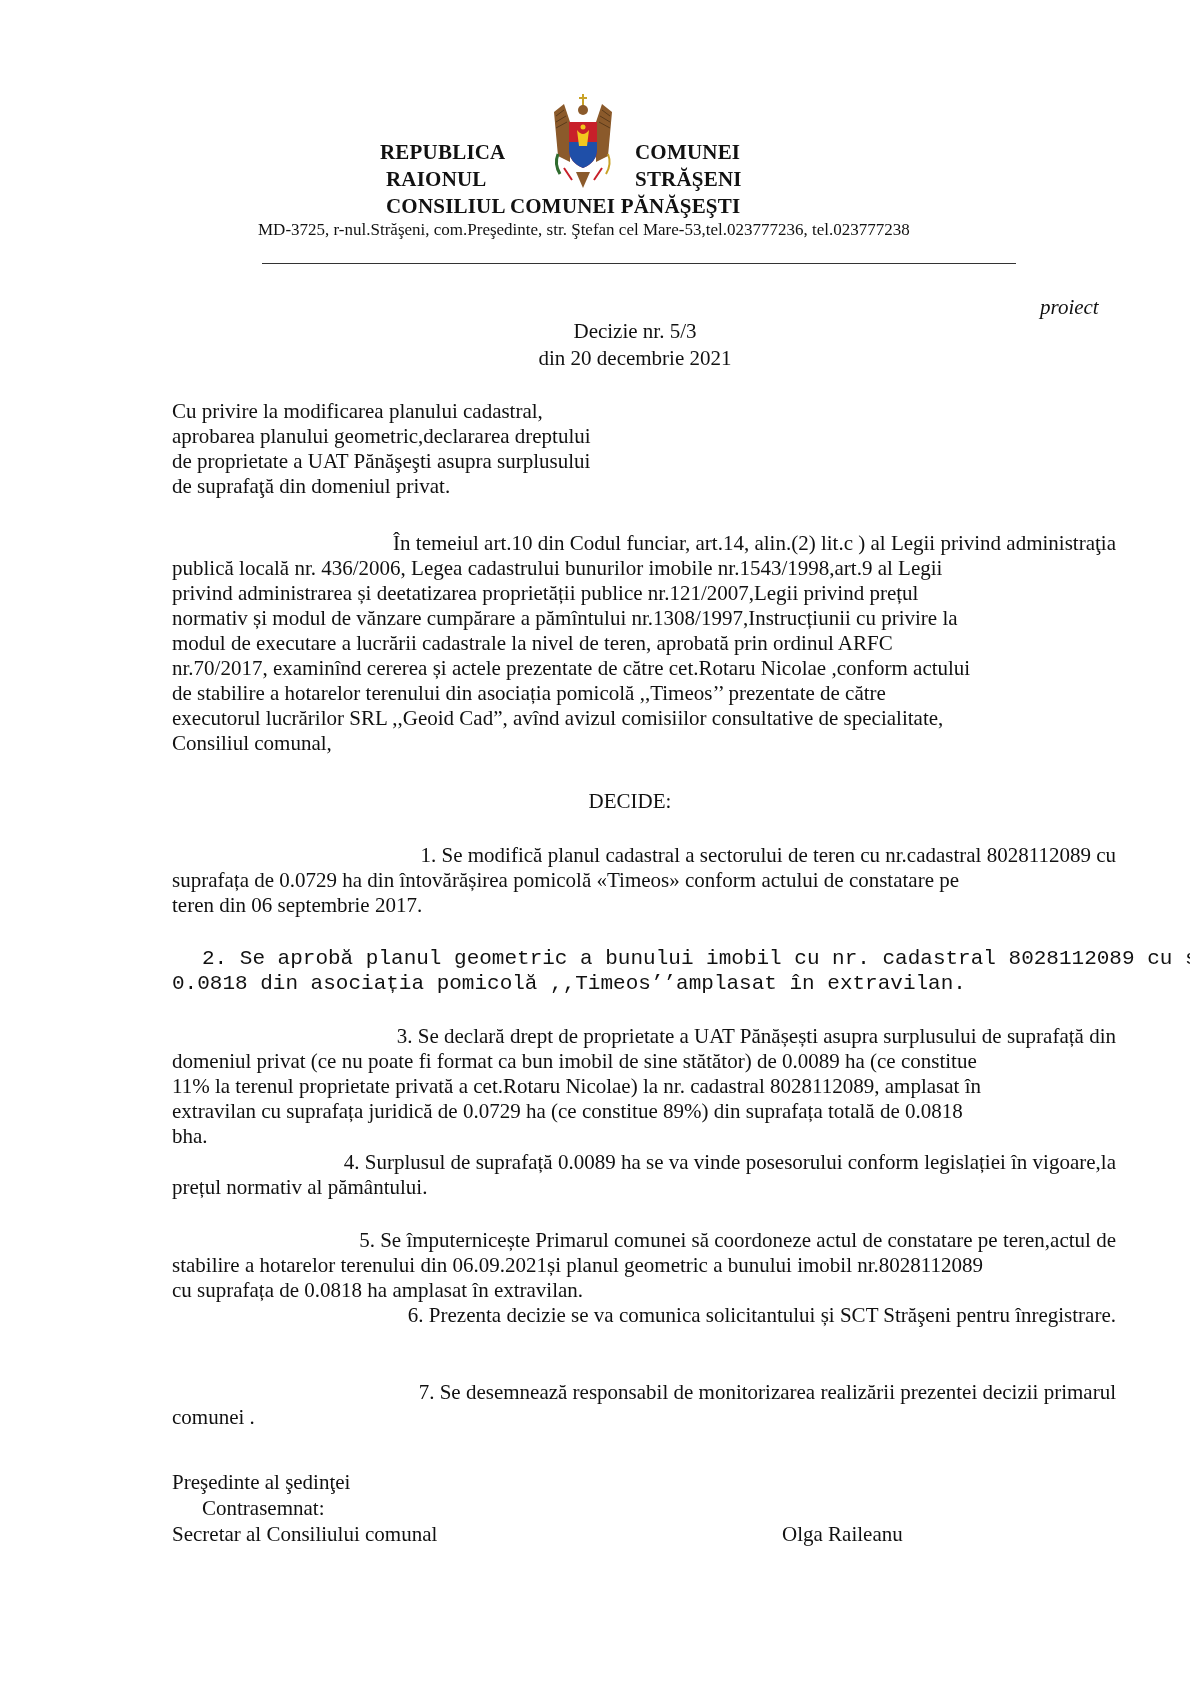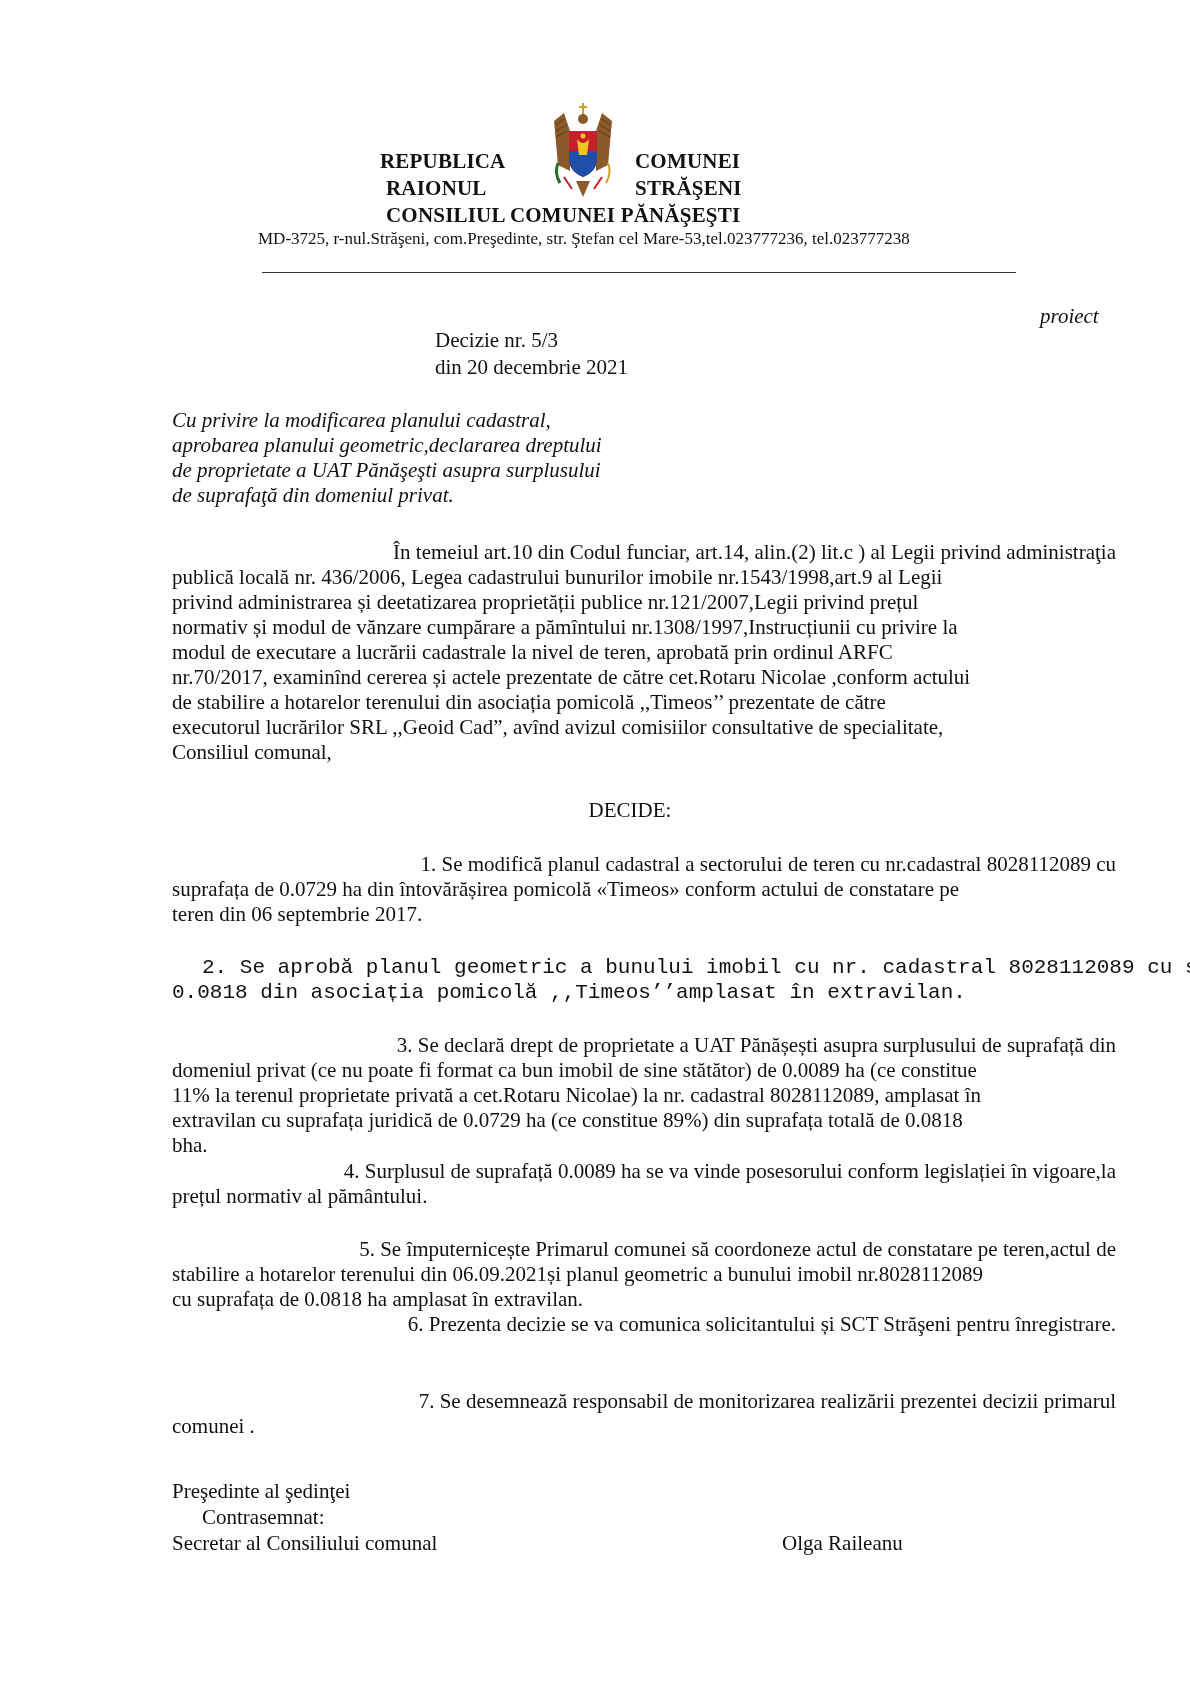--- a/index.html
+++ b/index.html
@@ -1,32 +1,32 @@
 <!DOCTYPE html>
 <html><head>
   <meta charset="utf-8">
   <style>
     html, body { margin: 0; padding: 0; background: #ffffff; }
     body {
       width: 1190px; height: 1683px; position: relative; overflow: hidden;
       font-family: "Liberation Serif", "DejaVu Serif", serif;
       color: #111111;
     }
-    .abs { position: absolute; margin-top: 9px; }
+    .abs { position: absolute; }
     .hdr {
       font-weight: bold; font-size: 21px; line-height: 24px; letter-spacing: 0.2px;
       white-space: nowrap;
     }
     .crest { left: 550px; top: 92px; width: 66px; height: 100px; }
     .addr { left: 258px; top: 220px; width: 760px; font-size: 17px; white-space: nowrap; }
     .rule { left: 262px; top: 263px; width: 754px; height: 0; border-top: 1px solid #333; }
     .proiect { left: 1040px; top: 295px; font-style: italic; font-size: 21px; }
-    .center-title { font-size: 21px; line-height: 27px; text-align: left; width: 400px; }
+    .center-title { font-size: 21px; line-height: 27px; text-align: center; width: 400px; }
     .subject { left: 172px; top: 399px; width: 560px; font-size: 21px; line-height: 25px; }
-    .subject div { white-space: nowrap; font-style: italic; }
+    .subject div { white-space: nowrap; }
     .body-p { left: 172px; width: 944px; font-size: 21px; line-height: 25px; }
     .body-p .line { white-space: nowrap; display: block; }
     .indent { padding-left: 30px; text-align: right; }
     .decide { left: 560px; top: 789px; width: 140px; font-size: 21px; text-align: center; }
     .sig { font-size: 21px; white-space: nowrap; }
   </style>
 </head>
 <body>
 
 <div class="abs hdr" style="left:380px; top:140px;">REPUBLICA</div>

